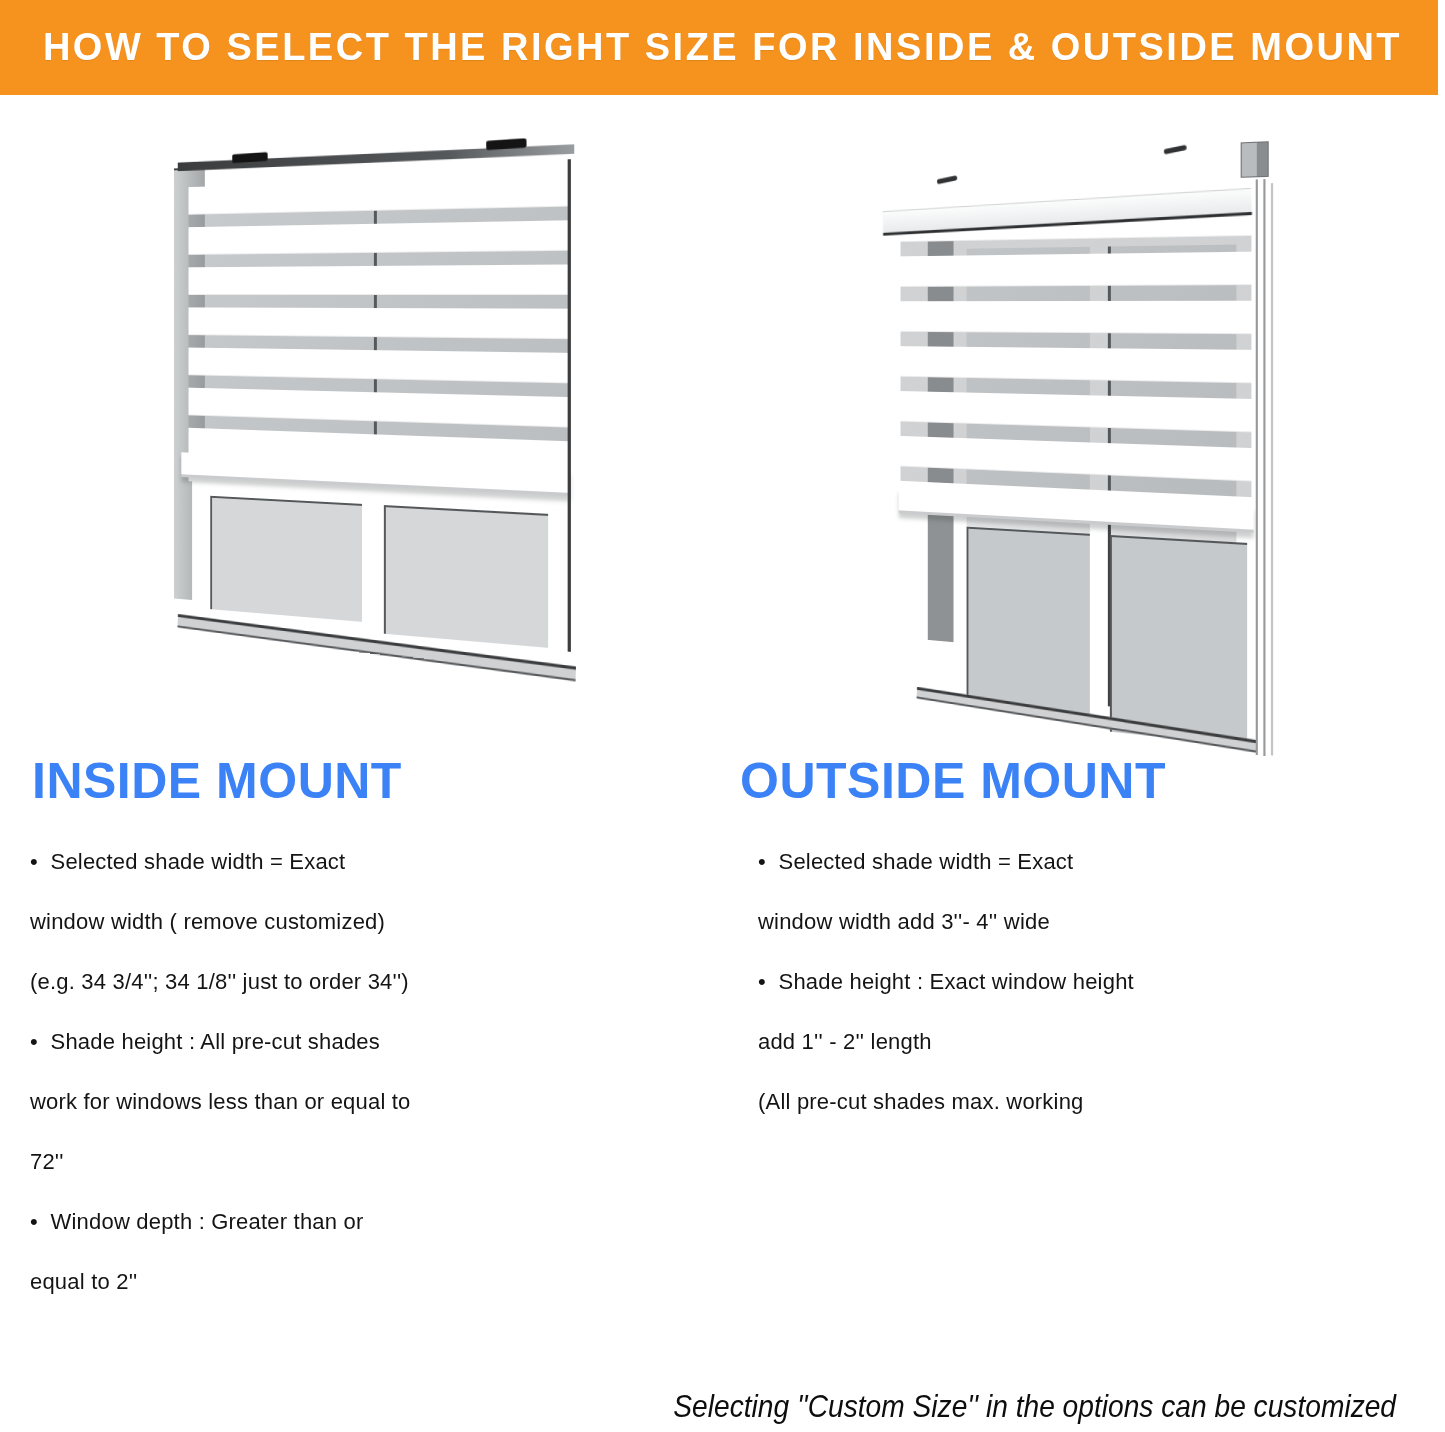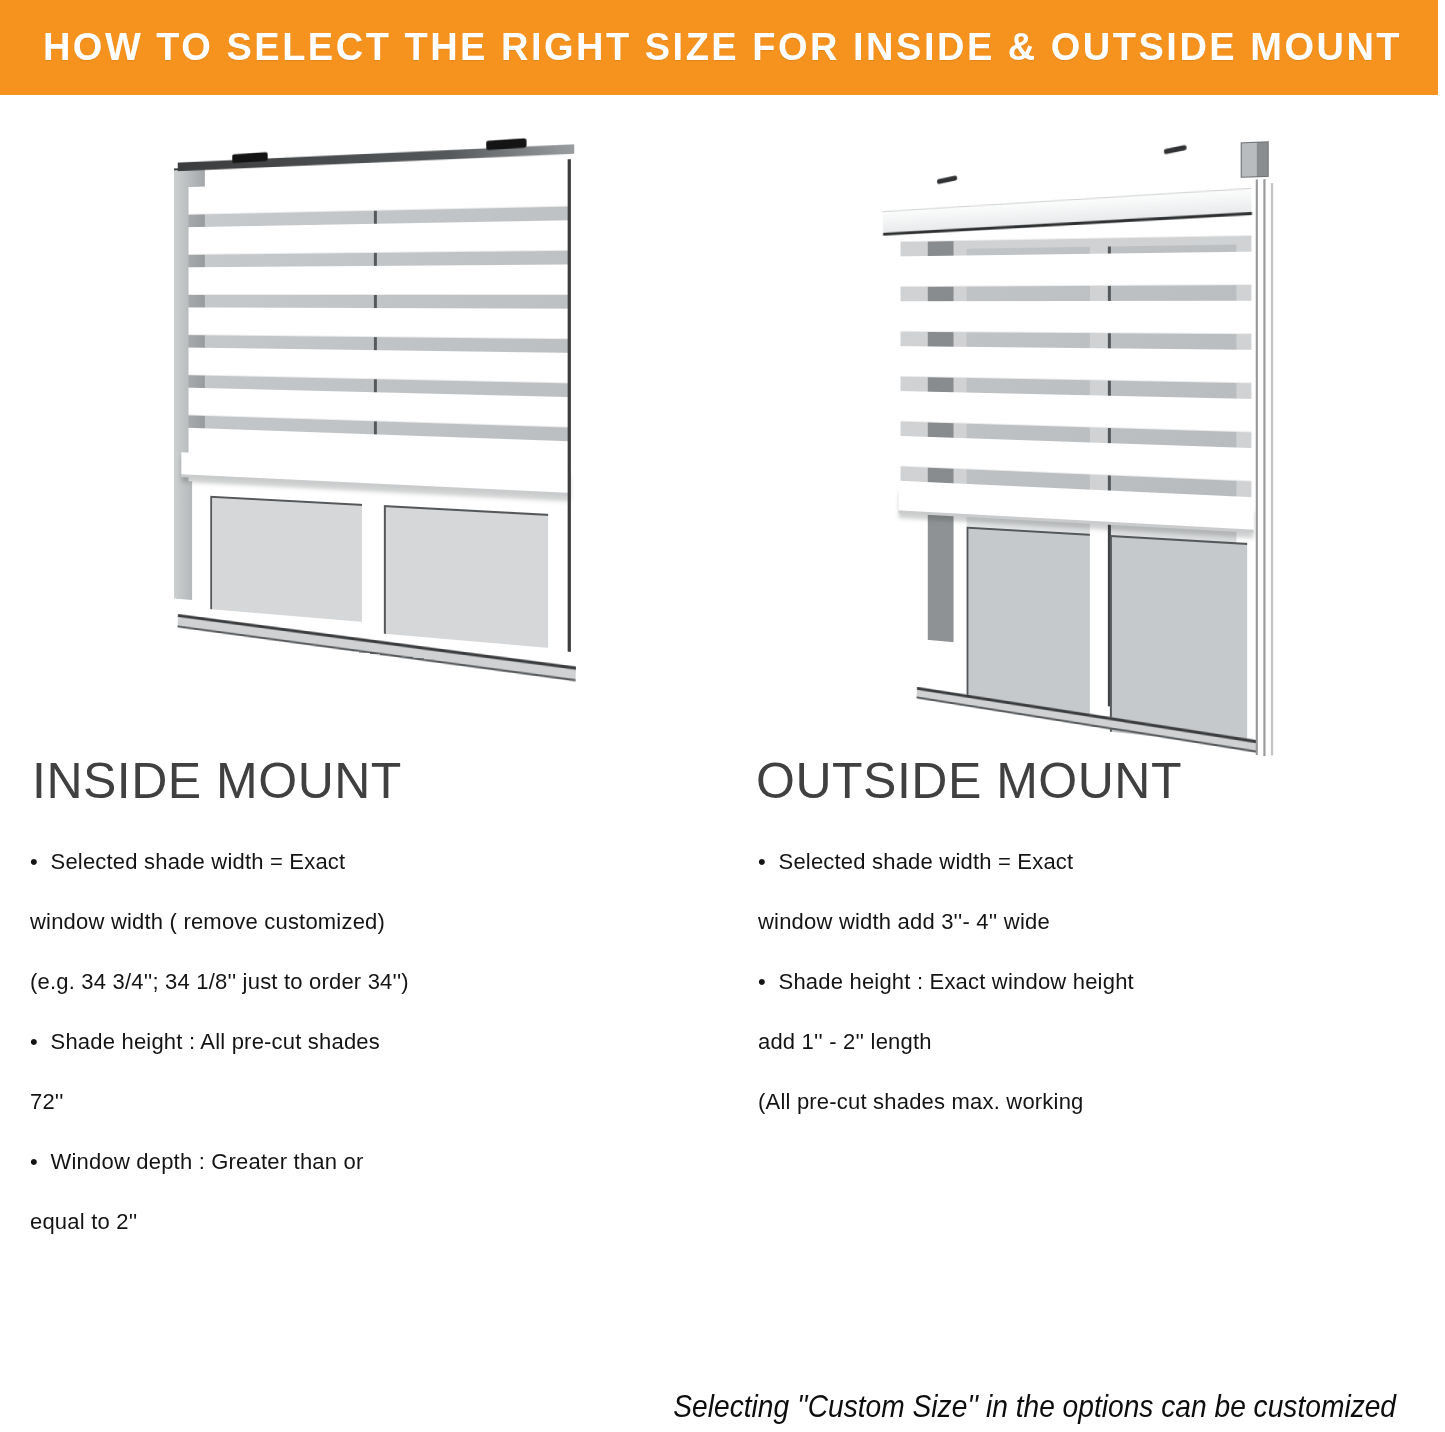--- a/index.html
+++ b/index.html
@@ -78,25 +78,25 @@
     background:linear-gradient(90deg,#b9bcbe 60%,#898d8f 60%); border:1px solid #6f7274; }
   .out-rail { left:372px; top:42px; width:9px; height:550px; background:#ffffff;
     border-left:2px solid #97999b; border-right:2px solid #97999b; }
   .out-rail-line { left:386px; top:46px; width:2px; height:545px; background:#c2c4c6; }
   .out-sill { left:30px; top:560px; width:348px; height:12px; background:#cfd1d3;
     border-top:3px solid #3a3c3e; border-bottom:2px solid #55585a;
     transform:rotate(3deg); transform-origin:left center; }
 
   
   .mount-heading {
-    position:absolute; top:752px; font-size:50px; font-weight:normal;
-    color:#404040; letter-spacing:0.5px; white-space:nowrap;text-align:right;
+    position:absolute; top:752px; font-size:50px; font-weight:bold;
+    color:#3b82f6; letter-spacing:0.5px; white-space:nowrap;text-align:right;
   }
   .h-inside { left:32px; }
-  .h-outside { left:756px; }
+  .h-outside { left:740px; }
 
   
   .col { position:absolute; top:832px; }
   .col-left { left:30px; width:700px; }
   .col-right { left:758px; width:680px; }
   .col p {
     font-size:22px; line-height:60px; color:#141414; white-space:pre;
     letter-spacing:0.2px;
   }
 
@@ -158,20 +158,21 @@
   </div>
 
   <h2 class="mount-heading h-inside">INSIDE MOUNT</h2>
   <h2 class="mount-heading h-outside">OUTSIDE MOUNT</h2>
 
   <div class="col col-left">
     <p>•  Selected shade width = Exact</p>
     <p>window width ( remove customized)</p>
     <p>(e.g. 34 3/4''; 34 1/8'' just to order 34'')</p>
     <p>•  Shade height : All pre-cut shades</p>
+    <p>work for windows less than or equal to</p>
     <p>72''</p>
     <p>•  Window depth : Greater than or</p>
     <p>equal to 2''</p>
   </div>
 
   <div class="col col-right">
     <p>•  Selected shade width = Exact</p>
     <p>window width add 3''- 4'' wide</p>
     <p>•  Shade height : Exact window height</p>
     <p>add 1'' - 2'' length</p>

